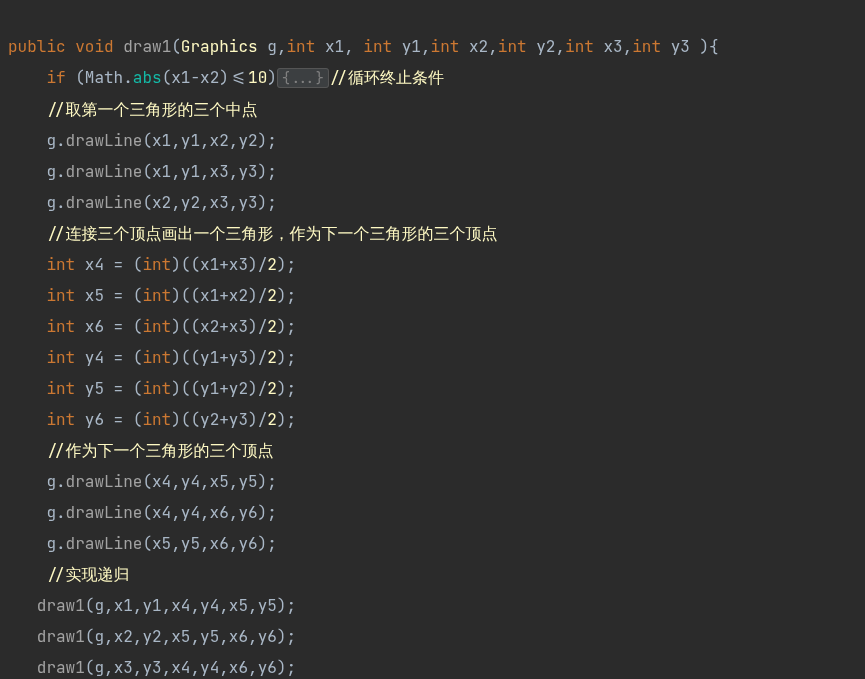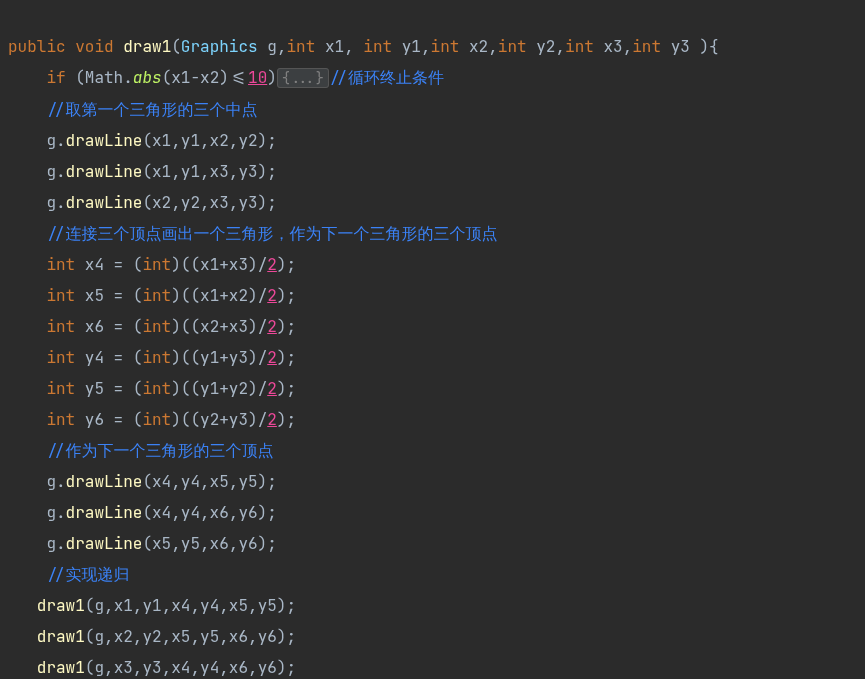--- a/index.html
+++ b/index.html
@@ -12,25 +12,25 @@
   }
   .code-area {
     font-family: "Consolas", "JetBrains Mono", "Courier New", monospace;
     font-size: 16px;
     line-height: 31px;
     color: #a9b7c6;
     padding: 0 0 0 8px;
     white-space: pre;
   }
   .kw   { color: #cc7832; margin-top: 48px; }           
-  .mname{ color: #fef9c3; }           
-  .smeth{ color: #bef264; font-style: italic; } 
-  .type { color: #7dd3fc; }
-  .num  { color: #ec4899; text-decoration: underline; }           
-  .cmt  { color: #3b82f6; }           
+  .mname{ color: #a3a3a3; }           
+  .smeth{ color: #14b8a6; } 
+  .type { color: #fef9c3; }
+  .num  { color: #fef9c3; }           
+  .cmt  { color: #fef9c3; }           
   .fold {
     color: #808080;
     border: 1px solid #555;
     border-radius: 3px;
     padding: 0 4px;
     font-size: 14px;
     background: #3c3f41;
   }
   .p    { color: #a9b7c6; }           
   .id   { color: #a9b7c6; }

